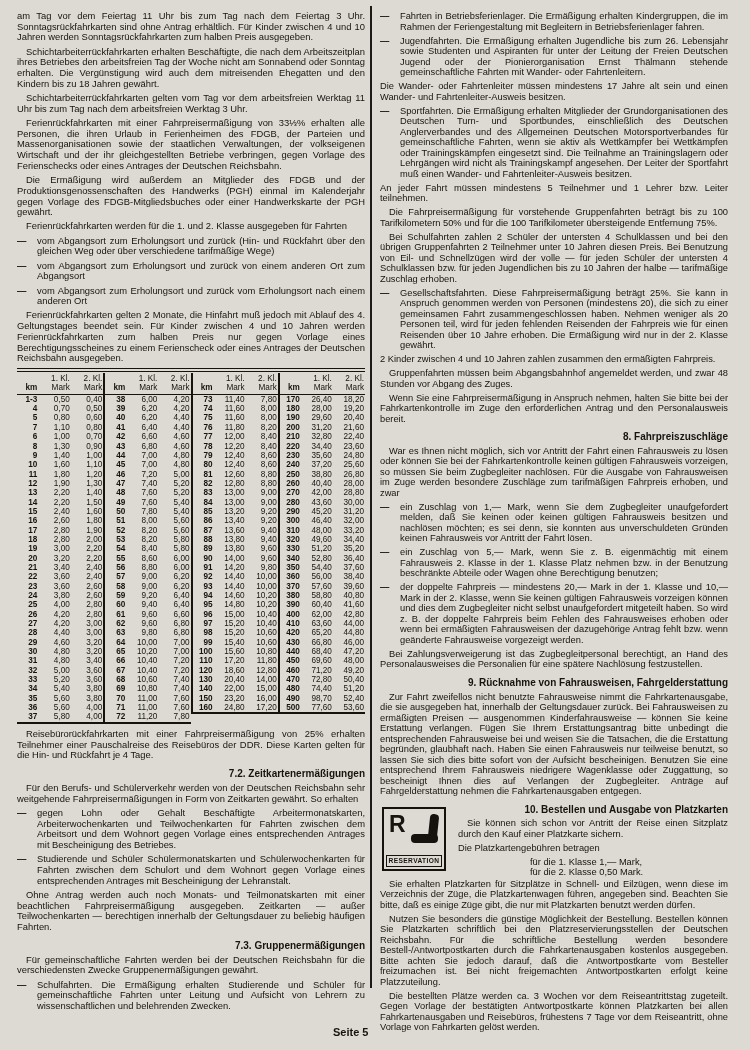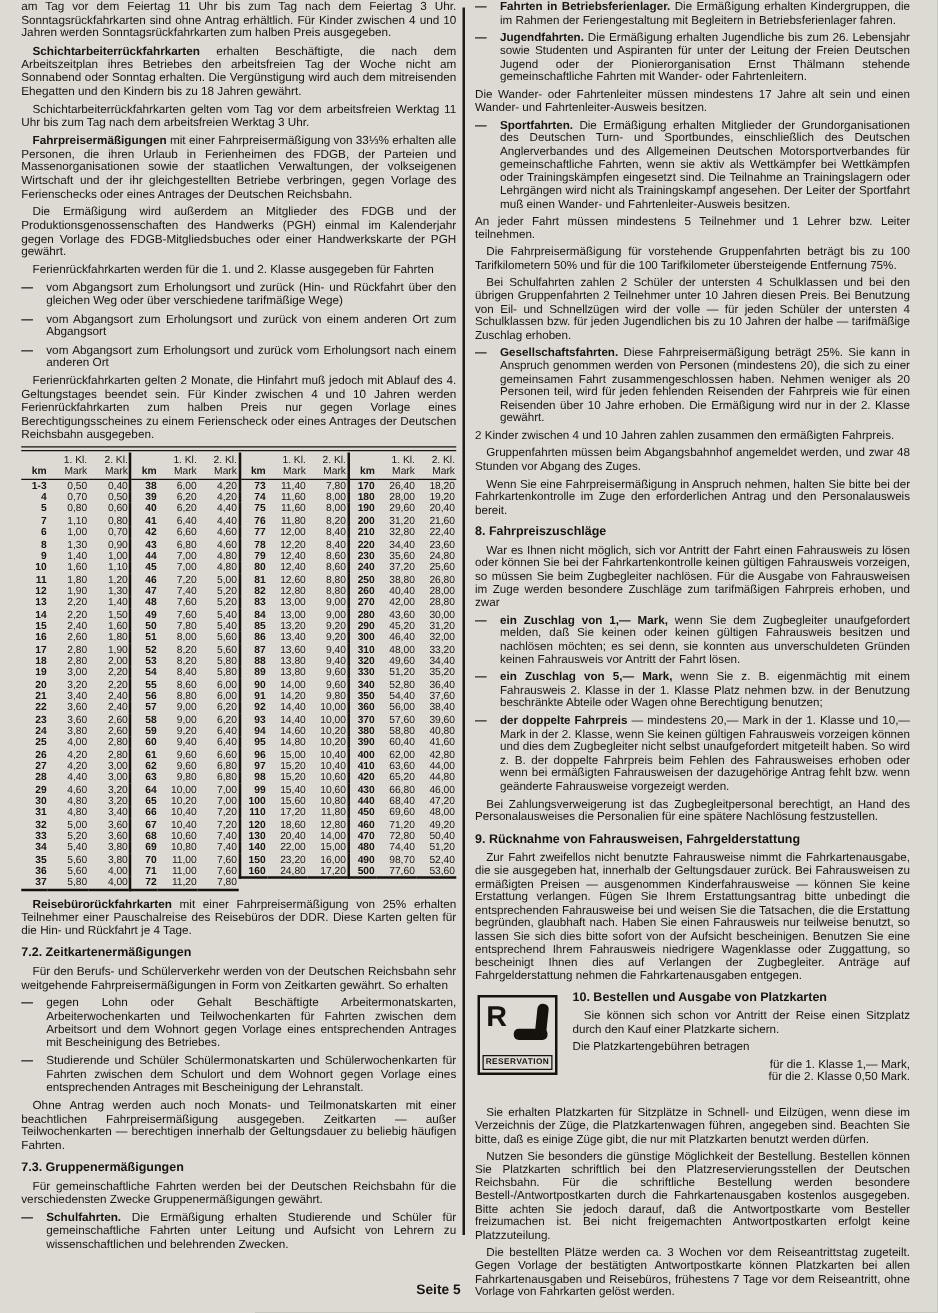--- a/index.html
+++ b/index.html
@@ -1,30 +1,30 @@
 <!DOCTYPE html>
 <html><head>
 <meta charset="utf-8">
 <style>
   html,body { margin:0; padding:0; background:#b8b6af; }
   .page {
     position:relative; width:750px; height:1050px; margin:0 auto;
     background:#dcdad3; color:#17140f; overflow:hidden;
     font-family:"Liberation Sans", sans-serif;
   }
-  .cols { display:flex; gap:15px; padding:0 12px 0 17px; }
+  .cols { display:flex; gap:15px; padding:11px 12px 0 17px; }
   .col { width:348px; text-align:justify; }
   .col-left  { font-size:9.4px; line-height:1.14; }
   .col-right { font-size:9.3px; line-height:1.13; }
   .divider { position:absolute; left:370px; top:6px; width:1.5px; height:982px; background:#1d1b17; }
 
   p.p  { margin:0 0 3.5px; text-indent:9px; }
   p.p0 { margin:0 0 3.5px; text-indent:0; }
-  b { font-weight:700; }
-  h3 { font-size:10px; font-weight:700; margin:7px 0 3.5px; text-align:left; }
+  b { font-weight:400; }
+  h3 { font-size:10px; font-weight:700; margin:7px 0 3.5px; text-align:right; }
 
   .li { display:flex; margin:0 0 3.5px; }
   .li .dash { flex:0 0 20px; font-weight:700; }
   .li .lbody { flex:1; }
   .sub { margin:1px 0 3.5px 20px; }
 
   
   .fare-wrap { display:flex; align-items:flex-start; border-top:4px double #16130e; margin:4px 0 5px; padding-top:1px; }
   table.fare-group { border-collapse:collapse; flex:1; border-bottom:2px solid #16130e; table-layout:fixed; }
   table.fare-group + table.fare-group { border-left:2.5px solid #16130e; }
@@ -33,38 +33,38 @@
   .fare-group .km { font-weight:700; width:20px; }
   .fare-group .f { width:31px; }
 
   
   .logo { float:left; width:64px; height:64px; border:2.5px solid #15120e; background:#dcdad3;
           margin:3px 12px 3px 2px; padding:2px 3px; box-sizing:border-box; position:relative; }
   .logo-r { position:absolute; left:5px; top:2px; font-size:23px; font-weight:700; }
   .logo-seat { position:absolute; right:4px; top:4px; }
   .logo-strip { position:absolute; left:2px; right:2px; bottom:2px; border:1.5px solid #15120e;
                 font-size:6.6px; font-weight:700; text-align:center; letter-spacing:.4px; padding:1px 0; }
-  .fees { margin:1px 0 18px 150px; text-align:right; }
+  .fees { margin:1px 0 1px 150px; text-align:left; }
   .clear { clear:both; }
 
   .footer { position:absolute; left:333px; top:1026px; font-size:11px; font-weight:700; }
 </style>
 </head>
 <body>
 
 <div class="page">
   <div class="divider"></div>
 
   <div class="cols">
 
     <div class="col col-left">
       <p class="p0">am Tag vor dem Feiertag 11 Uhr bis zum Tag nach dem Feiertag 3 Uhr. Sonntagsrückfahrkarten sind ohne Antrag erhältlich. Für Kinder zwischen 4 und 10 Jahren werden Sonntagsrückfahrkarten zum halben Preis ausgegeben.</p>
       <p class="p"><b>Schichtarbeiterrückfahrkarten</b><span> erhalten Beschäftigte, die nach dem Arbeitszeitplan ihres Betriebes den arbeitsfreien Tag der Woche nicht am Sonnabend oder Sonntag erhalten. Die Vergünstigung wird auch dem mitreisenden Ehegatten und den Kindern bis zu 18 Jahren gewährt.</span></p>
       <p class="p">Schichtarbeiterrückfahrkarten gelten vom Tag vor dem arbeitsfreien Werktag 11 Uhr bis zum Tag nach dem arbeitsfreien Werktag 3 Uhr.</p>
-      <p class="p"><b>Fahrpreisermäßigungen</b><span> mit einer Fahrpreisermäßigung von 33⅓% erhalten alle Personen, die ihren Urlaub in Ferienheimen des FDGB, der Parteien und Massenorganisationen sowie der staatlichen Verwaltungen, der volkseigenen Wirtschaft und der ihr gleichgestellten Betriebe verbringen, gegen Vorlage des Ferienschecks oder eines Antrages der Deutschen Reichsbahn.</span></p>
+      <p class="p"><b>Ferienrückfahrkarten</b><span> mit einer Fahrpreisermäßigung von 33⅓% erhalten alle Personen, die ihren Urlaub in Ferienheimen des FDGB, der Parteien und Massenorganisationen sowie der staatlichen Verwaltungen, der volkseigenen Wirtschaft und der ihr gleichgestellten Betriebe verbringen, gegen Vorlage des Ferienschecks oder eines Antrages der Deutschen Reichsbahn.</span></p>
       <p class="p">Die Ermäßigung wird außerdem an Mitglieder des FDGB und der Produktionsgenossenschaften des Handwerks (PGH) einmal im Kalenderjahr gegen Vorlage des FDGB-Mitgliedsbuches oder einer Handwerkskarte der PGH gewährt.</p>
       <p class="p">Ferienrückfahrkarten werden für die 1. und 2. Klasse ausgegeben für Fahrten</p>
 
       <div class="li">
           <span class="dash">—</span>
           <div class="lbody">vom Abgangsort zum Erholungsort und zurück (Hin- und Rückfahrt über den gleichen Weg oder über verschiedene tarifmäßige Wege)</div>
         </div>
       <div class="li">
           <span class="dash">—</span>
           <div class="lbody">vom Abgangsort zum Erholungsort und zurück von einem anderen Ort zum Abgangsort</div>

